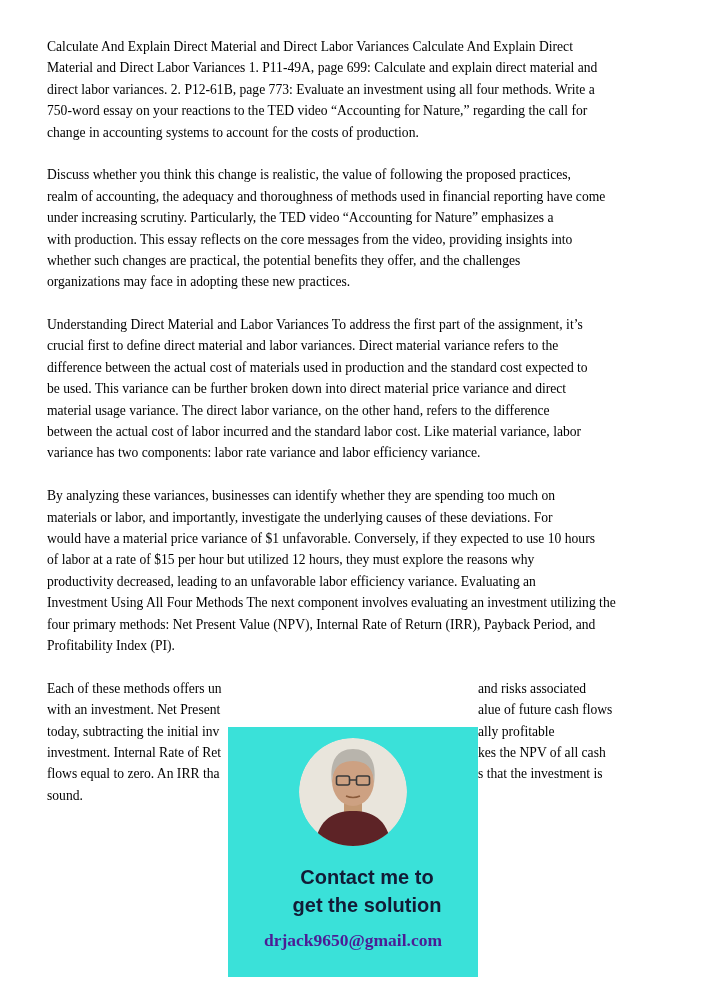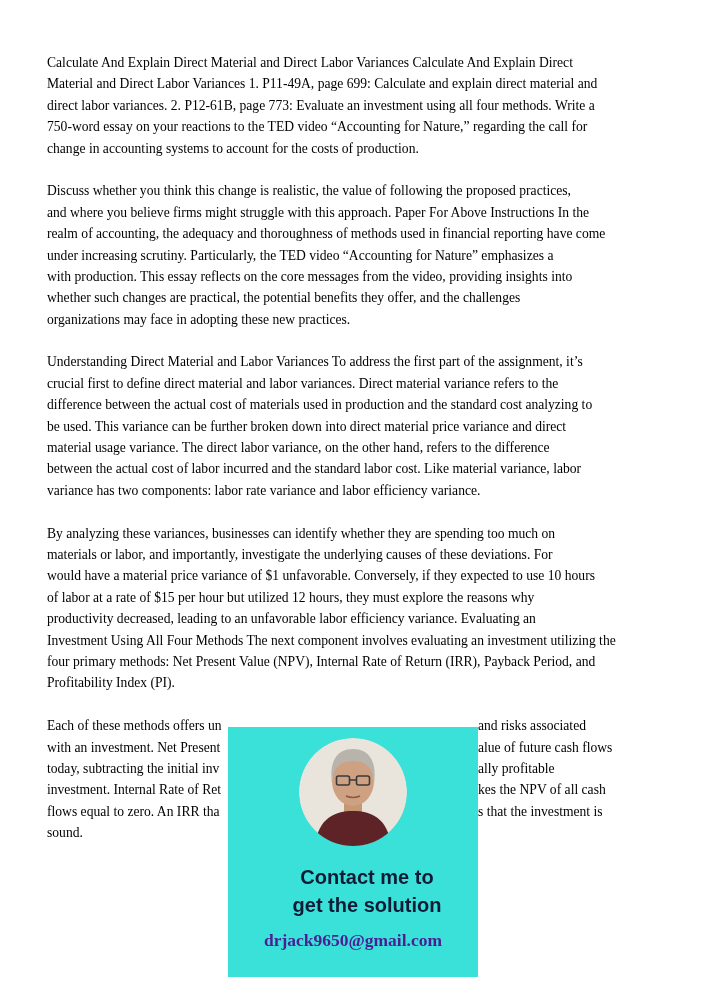--- a/index.html
+++ b/index.html
@@ -4,21 +4,21 @@
 <style>
   * { margin:0; padding:0; box-sizing:border-box; }
   html,body { background:#ffffff; }
   body {
     width:708px; height:1000px;
     position:relative; overflow:hidden;
     font-family:"Liberation Serif", serif;
     color:#000;
   }
   .doc {
-    position:absolute; left:47px; top:52px; width:618px;
+    position:absolute; left:47px; top:36px; width:618px;
     font-size:13.6px;
   }
   .paragraph { margin-bottom:21.4px; }
   .line {
     height:21.4px; line-height:21.4px;
     white-space:nowrap; position:relative;
   }
   .right-frag { position:absolute; left:431px; top:0; }
   .promo {
     position:absolute; left:228px; top:727px;
@@ -48,31 +48,30 @@
   <div class="doc">
       <div class="paragraph">
         <div class="line">Calculate And Explain Direct Material and Direct Labor Variances Calculate And Explain Direct</div>
         <div class="line">Material and Direct Labor Variances 1. P11-49A, page 699: Calculate and explain direct material and</div>
         <div class="line">direct labor variances. 2. P12-61B, page 773: Evaluate an investment using all four methods. Write a</div>
         <div class="line">750-word essay on your reactions to the TED video “Accounting for Nature,” regarding the call for</div>
         <div class="line">change in accounting systems to account for the costs of production.</div>
       </div>
       <div class="paragraph">
         <div class="line">Discuss whether you think this change is realistic, the value of following the proposed practices,</div>
-        <div class="line">and where you believe firms might struggle with this approach. Paper For Above Instructions In the</div>
         <div class="line">realm of accounting, the adequacy and thoroughness of methods used in financial reporting have come</div>
         <div class="line">under increasing scrutiny. Particularly, the TED video “Accounting for Nature” emphasizes a</div>
         <div class="line">with production. This essay reflects on the core messages from the video, providing insights into</div>
         <div class="line">whether such changes are practical, the potential benefits they offer, and the challenges</div>
         <div class="line">organizations may face in adopting these new practices.</div>
       </div>
       <div class="paragraph">
         <div class="line">Understanding Direct Material and Labor Variances To address the first part of the assignment, it’s</div>
         <div class="line">crucial first to define direct material and labor variances. Direct material variance refers to the</div>
-        <div class="line">difference between the actual cost of materials used in production and the standard cost analyzing to</div>
+        <div class="line">difference between the actual cost of materials used in production and the standard cost expected to</div>
         <div class="line">be used. This variance can be further broken down into direct material price variance and direct</div>
         <div class="line">material usage variance. The direct labor variance, on the other hand, refers to the difference</div>
         <div class="line">between the actual cost of labor incurred and the standard labor cost. Like material variance, labor</div>
         <div class="line">variance has two components: labor rate variance and labor efficiency variance.</div>
       </div>
       <div class="paragraph">
         <div class="line">By analyzing these variances, businesses can identify whether they are spending too much on</div>
         <div class="line">materials or labor, and importantly, investigate the underlying causes of these deviations. For</div>
         <div class="line">would have a material price variance of $1 unfavorable. Conversely, if they expected to use 10 hours</div>
         <div class="line">of labor at a rate of $15 per hour but utilized 12 hours, they must explore the reasons why</div>

